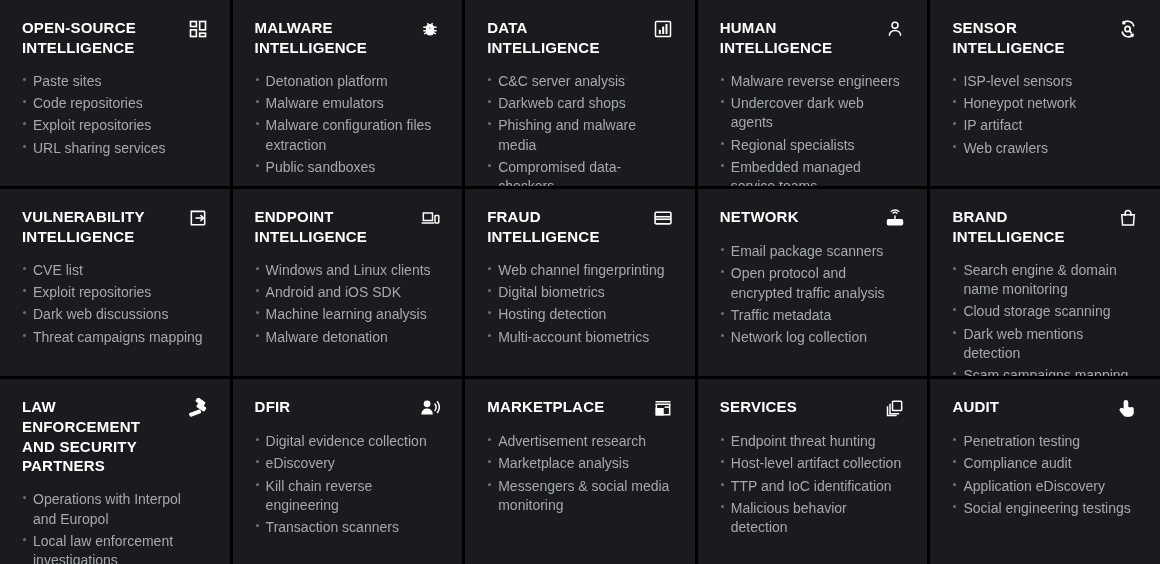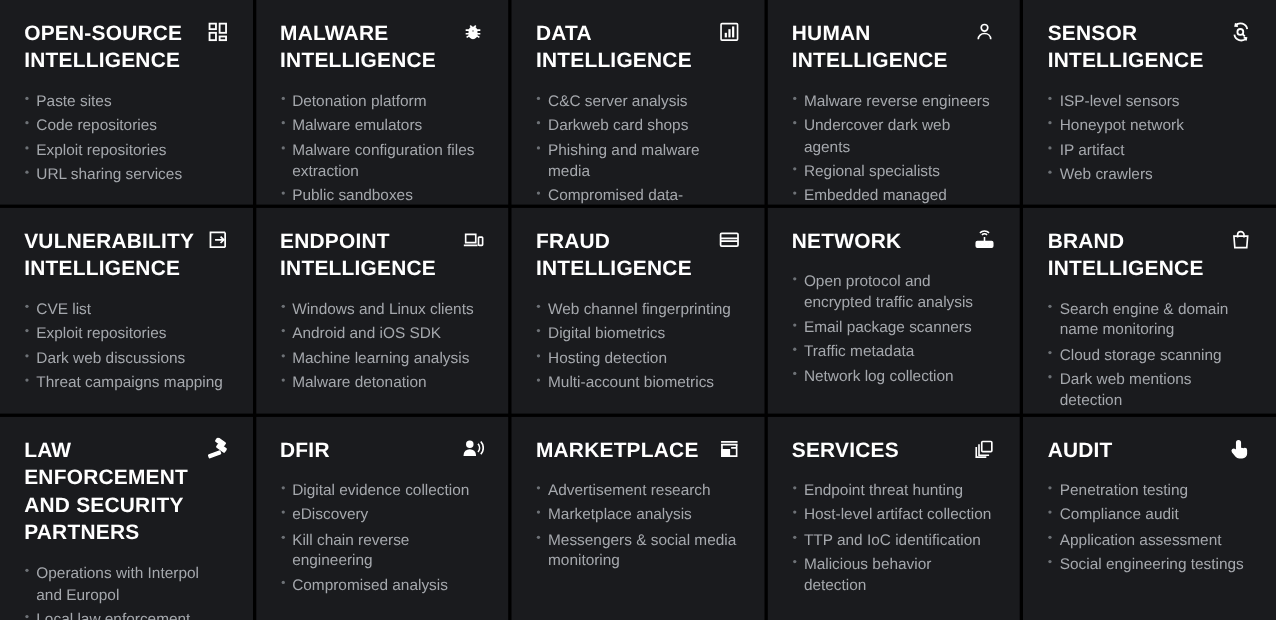--- a/index.html
+++ b/index.html
@@ -26,21 +26,21 @@
     overflow: hidden;
   }
   .cell-head {
     display: flex;
     align-items: flex-start;
     justify-content: space-between;
     gap: 8px;
   }
   .cell-title {
     color: #ffffff;
-    font-size: 19px;
+    font-size: 15px;
     font-weight: bold;
     line-height: 1.32;
     letter-spacing: 0.2px;
     text-transform: uppercase;
     max-width: 150px;
   }
   .cell-icon {
     flex: 0 0 auto;
     width: 20px;
     height: 20px;
@@ -233,22 +233,22 @@
             <circle cx="8" cy="17" r="1" fill="#1a1b1e"></circle>
             <circle cx="12" cy="17" r="1" fill="#1a1b1e"></circle>
             <circle cx="16" cy="17" r="1" fill="#1a1b1e"></circle>
             <path d="M12 14V9"></path>
             <path d="M9.2 6.6a4 4 0 0 1 5.6 0"></path>
             <path d="M7 4.4a7.2 7.2 0 0 1 10 0"></path>
           </svg>
         </span>
       </div>
       <ul class="items">
+        <li>Email package scanners</li>
         <li>Open protocol and encrypted traffic analysis</li>
-        <li>Email package scanners</li>
         <li>Traffic metadata</li>
         <li>Network log collection</li>
       </ul>
     </div>
     <div class="cell">
       <div class="cell-head">
         <div class="cell-title">BRAND INTELLIGENCE</div>
         <span class="cell-icon">
           <svg viewBox="0 0 24 24" fill="none" stroke="currentColor" stroke-width="1.8">
             <path d="M4.5 8h15l-1 12.5h-13z"></path>
@@ -289,21 +289,21 @@
             <path d="M2.6 19c0-3.4 2.6-5.6 5.9-5.6s5.9 2.2 5.9 5.6z" fill="currentColor"></path>
             <path d="M17.5 6.5a7 7 0 0 1 0 9"></path>
             <path d="M20.5 4a10.5 10.5 0 0 1 0 14"></path>
           </svg>
         </span>
       </div>
       <ul class="items">
         <li>Digital evidence collection</li>
         <li>eDiscovery</li>
         <li>Kill chain reverse engineering</li>
-        <li>Compromised analysis</li>
+        <li>Transaction scanners</li>
       </ul>
     </div>
     <div class="cell">
       <div class="cell-head">
         <div class="cell-title">MARKETPLACE</div>
         <span class="cell-icon">
           <svg viewBox="0 0 24 24" fill="none" stroke="currentColor" stroke-width="1.8">
             <path d="M3 7.5h18"></path>
             <path d="M3 4.5h18"></path>
             <path d="M4 7.5V20h16V7.5"></path>
@@ -341,17 +341,17 @@
         <div class="cell-title">AUDIT</div>
         <span class="cell-icon">
           <svg viewBox="0 0 24 24" fill="none" stroke="currentColor" stroke-width="1.6">
             <path d="M11.5 12V5.2a2 2 0 1 0-4 0V15l-2-2.2a1.8 1.8 0 0 0-2.6 2.4l4 5a4.5 4.5 0 0 0 3.5 1.6h3.2a4.5 4.5 0 0 0 4.5-4.5v-4a1.7 1.7 0 0 0-3.4 0 1.7 1.7 0 0 0-3.4 0 1.7 1.7 0 0 0-3.4 0" fill="currentColor"></path>
           </svg>
         </span>
       </div>
       <ul class="items">
         <li>Penetration testing</li>
         <li>Compliance audit</li>
-        <li>Application assessment</li>
+        <li>Application eDiscovery</li>
         <li>Social engineering testings</li>
       </ul>
     </div>
   </div>
 
 </body></html>

